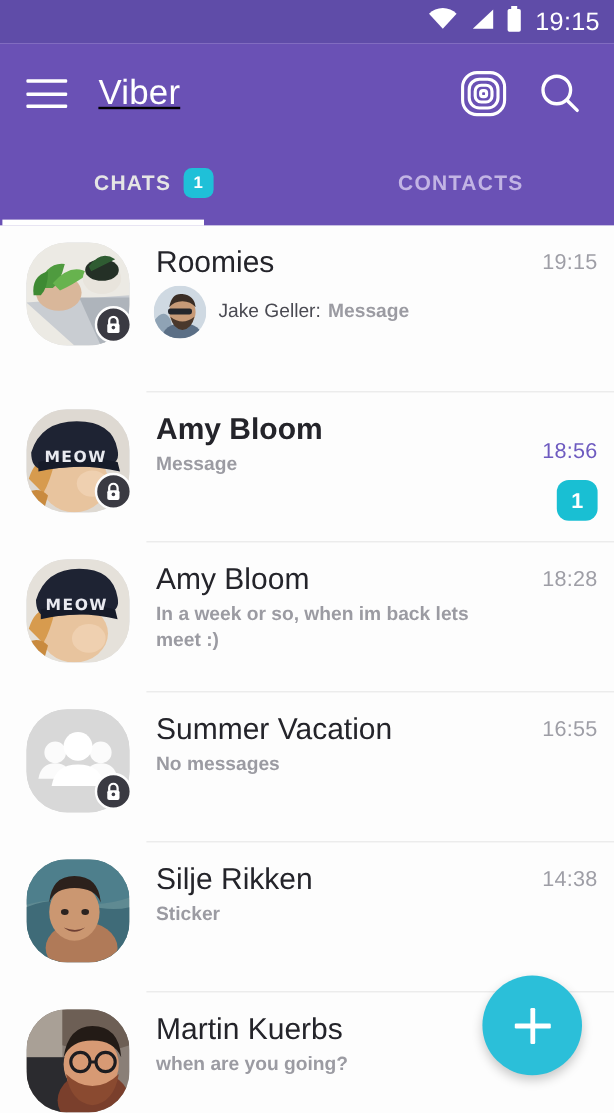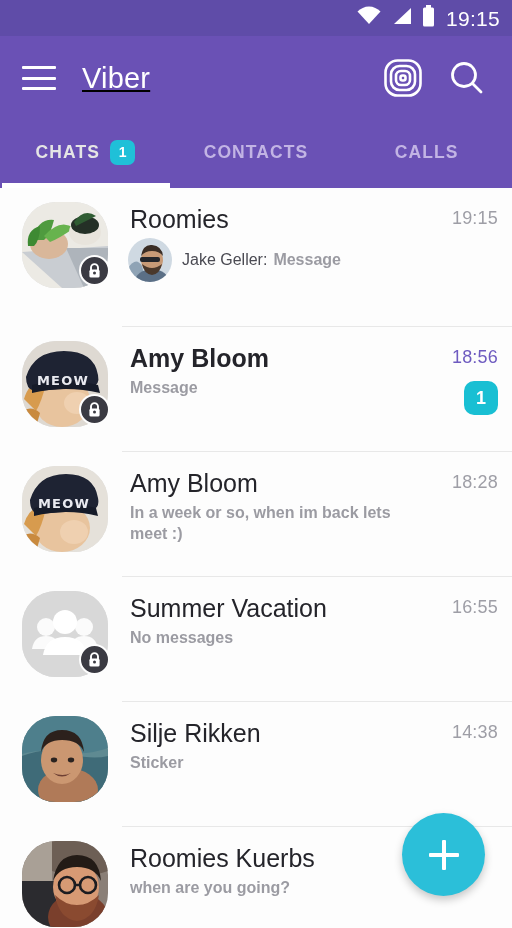--- a/index.html
+++ b/index.html
@@ -105,21 +105,21 @@
   }
   .mini-avatar svg { display: block; width: 44px; height: 44px; }
   .sender { color: #4a4a52; }
   .sub-text { color: #9b9ba2; font-weight: bold; }
 
   .chat-meta {
     flex: none; width: 84px; padding-top: 6px;
     display: flex; flex-direction: column; align-items: flex-end; gap: 13px;
   }
   .chat-time { font-size: 18px; color: #9e9ea6; letter-spacing: .2px; }
-  .chat-time.unread { color: #6e5bc0; }
+  .chat-time.unread { color: #6e5bc0; margin-top: 19px; }
   .unread-badge {
     background: #19bfd3; color: #ffffff; font-size: 18px; font-weight: bold;
     min-width: 34px; height: 34px; border-radius: 10px;
     display: flex; align-items: center; justify-content: center; padding: 0 6px;
   }
 
   
   .fab {
     position: absolute; right: 27px; bottom: 32px;
     width: 83px; height: 83px; border-radius: 50%;
@@ -177,23 +177,20 @@
   </div>
 
   <div class="tabs">
     <div class="tab active">
       <span class="tab-label">CHATS</span>
       <span class="tab-badge">1</span>
     </div>
     <div class="tab">
       <span class="tab-label">CONTACTS</span>
     </div>
-    <div class="tab">
-      <span class="tab-label">CALLS</span>
-    </div>
     <div class="tab-underline"></div>
   </div>
 
   <div class="chatlist">
 
     <div class="chat-row" style="height:139px">
       <div class="avatar-wrap">
         <div class="avatar">
           <svg viewBox="0 0 86 86">
             <rect width="86" height="86" fill="#eceae4"></rect>
@@ -375,21 +372,21 @@
             <ellipse cx="54" cy="46" rx="23" ry="25" fill="#d79a74"></ellipse>
             <path d="M31 40 q4 -26 24 -26 q22 0 24 26 q-6 -14 -24 -14 q-18 0 -24 14 z" fill="#231b16"></path>
             <path d="M33 54 q4 24 22 26 q18 -2 22 -26 q-10 10 -22 10 q-12 0 -22 -10 z" fill="#8a4a30"></path>
             <circle cx="45" cy="44" r="8" fill="none" stroke="#1c1c20" stroke-width="2.6"></circle>
             <circle cx="66" cy="44" r="8" fill="none" stroke="#1c1c20" stroke-width="2.6"></circle>
             <line x1="53" y1="44" x2="58" y2="44" stroke="#1c1c20" stroke-width="2.6"></line>
           </svg>
         </div>
       </div>
       <div class="chat-body">
-        <div class="chat-title">Roomies Kuerbs</div>
+        <div class="chat-title">Martin Kuerbs</div>
         <div class="chat-sub">
           <span class="sub-text">when are you going?</span>
         </div>
       </div>
       <div class="chat-meta">
         <span class="chat-time"></span>
       </div>
     </div>
 
     <button class="fab">

